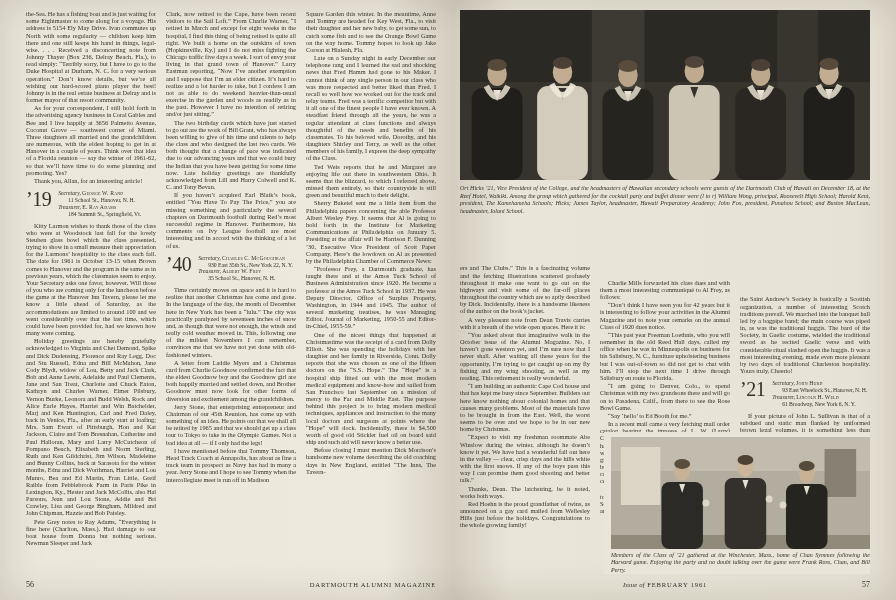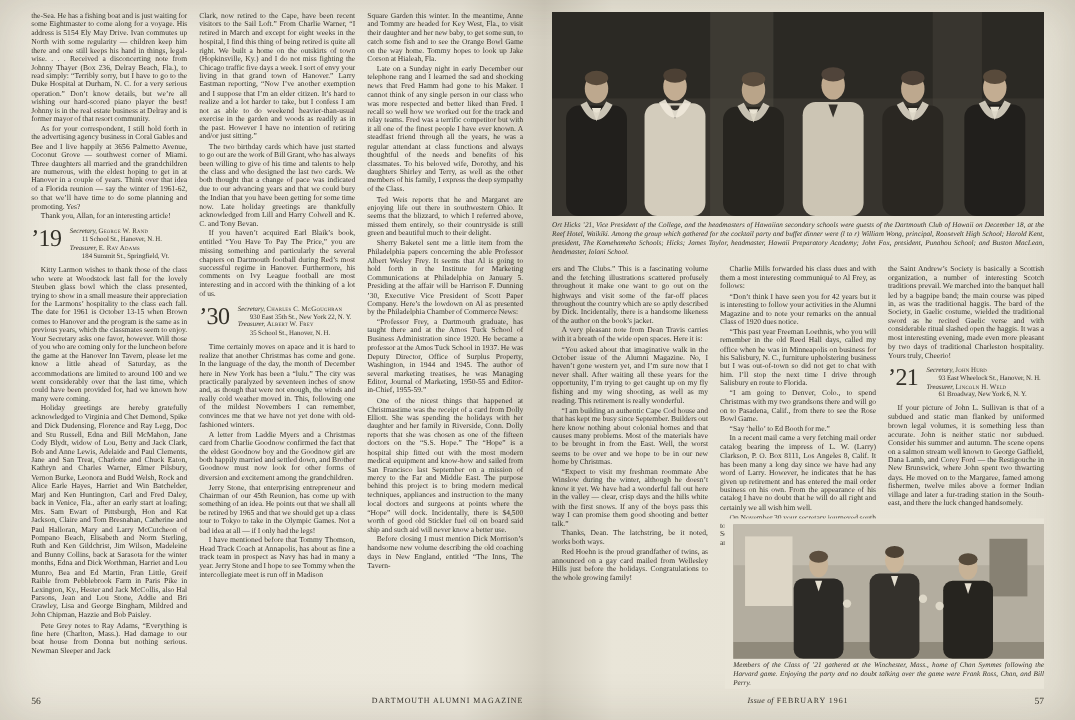--- a/index.html
+++ b/index.html
@@ -10,21 +10,21 @@
     color:#343129;
     background:linear-gradient(90deg,#ebe7db 0%, #ede9dd 43%, #d8d3c5 49.4%, #d3cec0 50.6%, #e9e5d8 57%, #e6e2d5 100%);
     box-shadow:inset 0 0 40px rgba(60,50,30,0.18);
   }
   .page { position:absolute; top:0; height:600px; width:448px; }
   .page-left  { left:0;   padding:10px 12px 0 26px; }
   .page-right { left:448px; padding:10px 26px 0 12px; }
 
   .cols { display:flex; gap:10px; overflow:hidden; }
   .left-cols { height:556px; }
-  .right-cols { height:352px; }
+  .right-cols { height:352px;align-items:center; }
   .col { flex:1 1 0; overflow:hidden; font-size:6.3px; line-height:1.14; text-align:justify;
          hyphens:auto; word-spacing:-0.2px; }
   .paras p { text-indent:8px; margin-bottom:1px; }
   .cont > p:first-child { text-indent:0; }
 
   .class-header { display:flex; gap:7px; margin:5px 0 4px 0; align-items:flex-start; text-align:left; }
   .class-num { font-size:20px; line-height:0.85; letter-spacing:-0.5px; padding-top:2px; flex:0 0 auto; }
   .officers { font-size:5.7px; line-height:1.2; padding-top:1px; }
   .role { font-style:italic; }
   .officer-name { font-variant:small-caps; letter-spacing:0.2px; }
@@ -79,21 +79,21 @@
           </div>
       </div>
 
       <div class="col">
         <div class="paras cont">
             <p>Clark, now retired to the Cape, have been recent visitors to the Sail Loft.” From Charlie Warner, “I retired in March and except for eight weeks in the hospital, I find this thing of being retired is quite all right. We built a home on the outskirts of town (Hopkinsville, Ky.) and I do not miss fighting the Chicago traffic five days a week. I sort of envy your living in that grand town of Hanover.” Larry Eastman reporting, “Now I’ve another exemption and I suppose that I’m an elder citizen. It’s hard to realize and a lot harder to take, but I confess I am not as able to do weekend heavier-than-usual exercise in the garden and woods as readily as in the past. However I have no intention of retiring and/or just sitting.”</p>
             <p>The two birthday cards which have just started to go out are the work of Bill Grant, who has always been willing to give of his time and talents to help the class and who designed the last two cards. We both thought that a change of pace was indicated due to our advancing years and that we could bury the Indian that you have been getting for some time now. Late holiday greetings are thankfully acknowledged from Lill and Harry Colwell and K. C. and Tony Bevan.</p>
             <p>If you haven’t acquired Earl Blaik’s book, entitled “You Have To Pay The Price,” you are missing something and particularly the several chapters on Dartmouth football during Red’s most successful regime in Hanover. Furthermore, his comments on Ivy League football are most interesting and in accord with the thinking of a lot of us.</p>
           </div>
         <div class="class-header">
-          <div class="class-num">’30</div>
+          <div class="class-num">’40</div>
           <div class="officers">
             <div><span class="role">Secretary,</span> <span class="officer-name">Charles C. McGoughran</span></div>
             <div class="officer-addr">930 East 35th St., New York 22, N. Y.</div>
             <div><span class="role">Treasurer,</span> <span class="officer-name">Albert W. Frey</span></div>
             <div class="officer-addr">35 School St., Hanover, N. H.</div>
           </div>
         </div>
         <div class="paras">
             <p>Time certainly moves on apace and it is hard to realize that another Christmas has come and gone. In the language of the day, the month of December here in New York has been a “lulu.” The city was practically paralyzed by seventeen inches of snow and, as though that were not enough, the winds and really cold weather moved in. This, following one of the mildest Novembers I can remember, convinces me that we have not yet done with old-fashioned winters.</p>
             <p>A letter from Laddie Myers and a Christmas card from Charlie Goodnow confirmed the fact that the eldest Goodnow boy and the Goodnow girl are both happily married and settled down, and Brother Goodnow must now look for other forms of diversion and excitement among the grandchildren.</p>

